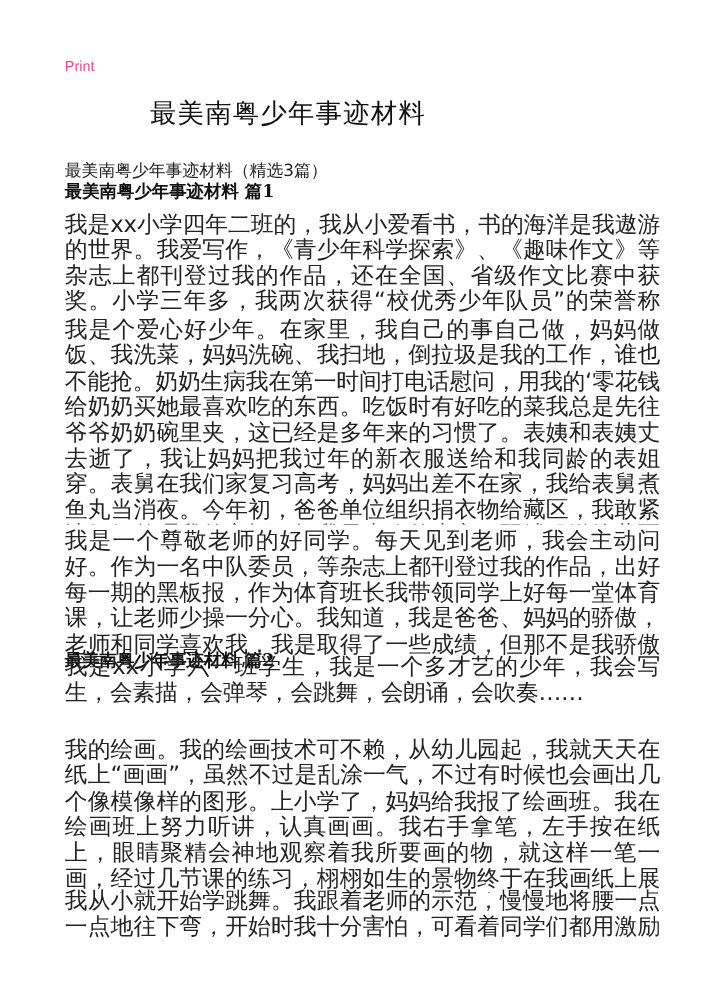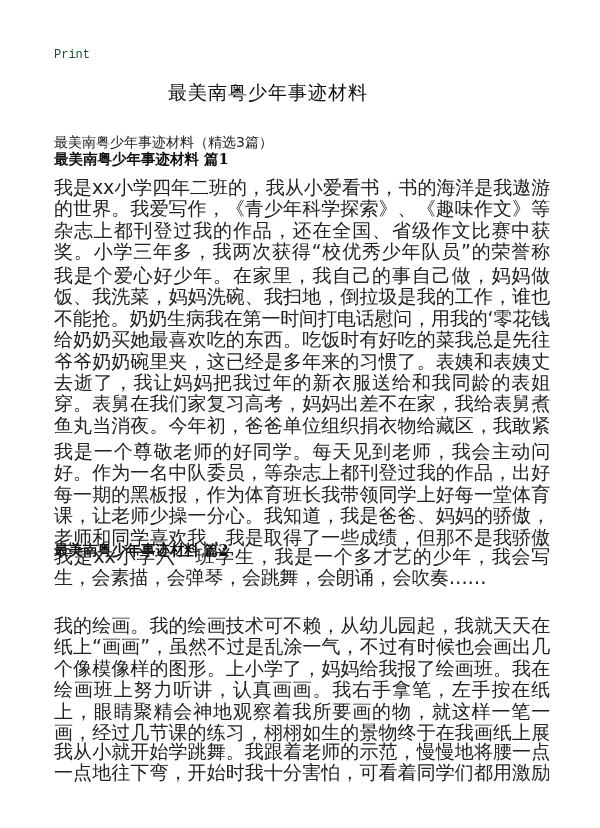--- a/index.html
+++ b/index.html
@@ -1,18 +1,18 @@
 <!DOCTYPE html>
 <html><head>
 <meta charset="utf-8">
 <style>
   html, body { margin:0; padding:0; background:#ffffff; }
   body { width:600px; height:828px; overflow:hidden; position:relative; font-family:"DejaVu Sans", sans-serif; color:#1a1a1a; }
-  .print { position:absolute; left:54px; top:48px; font-family:Liberation Mono, monospace; font-size:12px; color:#14532d; }
-  .title { position:absolute; left:0; width:480px; top:80px; text-align:center; font-size:19px; color:#111; letter-spacing:1px;margin-left:28px; }
+  .print { position:absolute; left:54px; top:48px; font-family:Liberation Sans, sans-serif; font-size:12px; color:#ec4899; }
+  .title { position:absolute; left:0; width:480px; top:80px; text-align:center; font-size:22px; color:#111; letter-spacing:1px; }
   .subtitle { position:absolute; left:54px; top:134px; font-size:14px; color:#222; }
   .h { position:absolute; left:54px; font-size:14.5px; font-weight:bold; color:#111; font-family:"DejaVu Serif", serif; }
   .p { position:absolute; left:54px; width:496px; font-size:19px; line-height:21.4px; color:#222; text-align:justify; letter-spacing:-0.2px; }
 </style>
 </head>
 <body>
 
 <div class="print">Print</div>
 
 <div class="title">最美南粤少年事迹材料</div>

